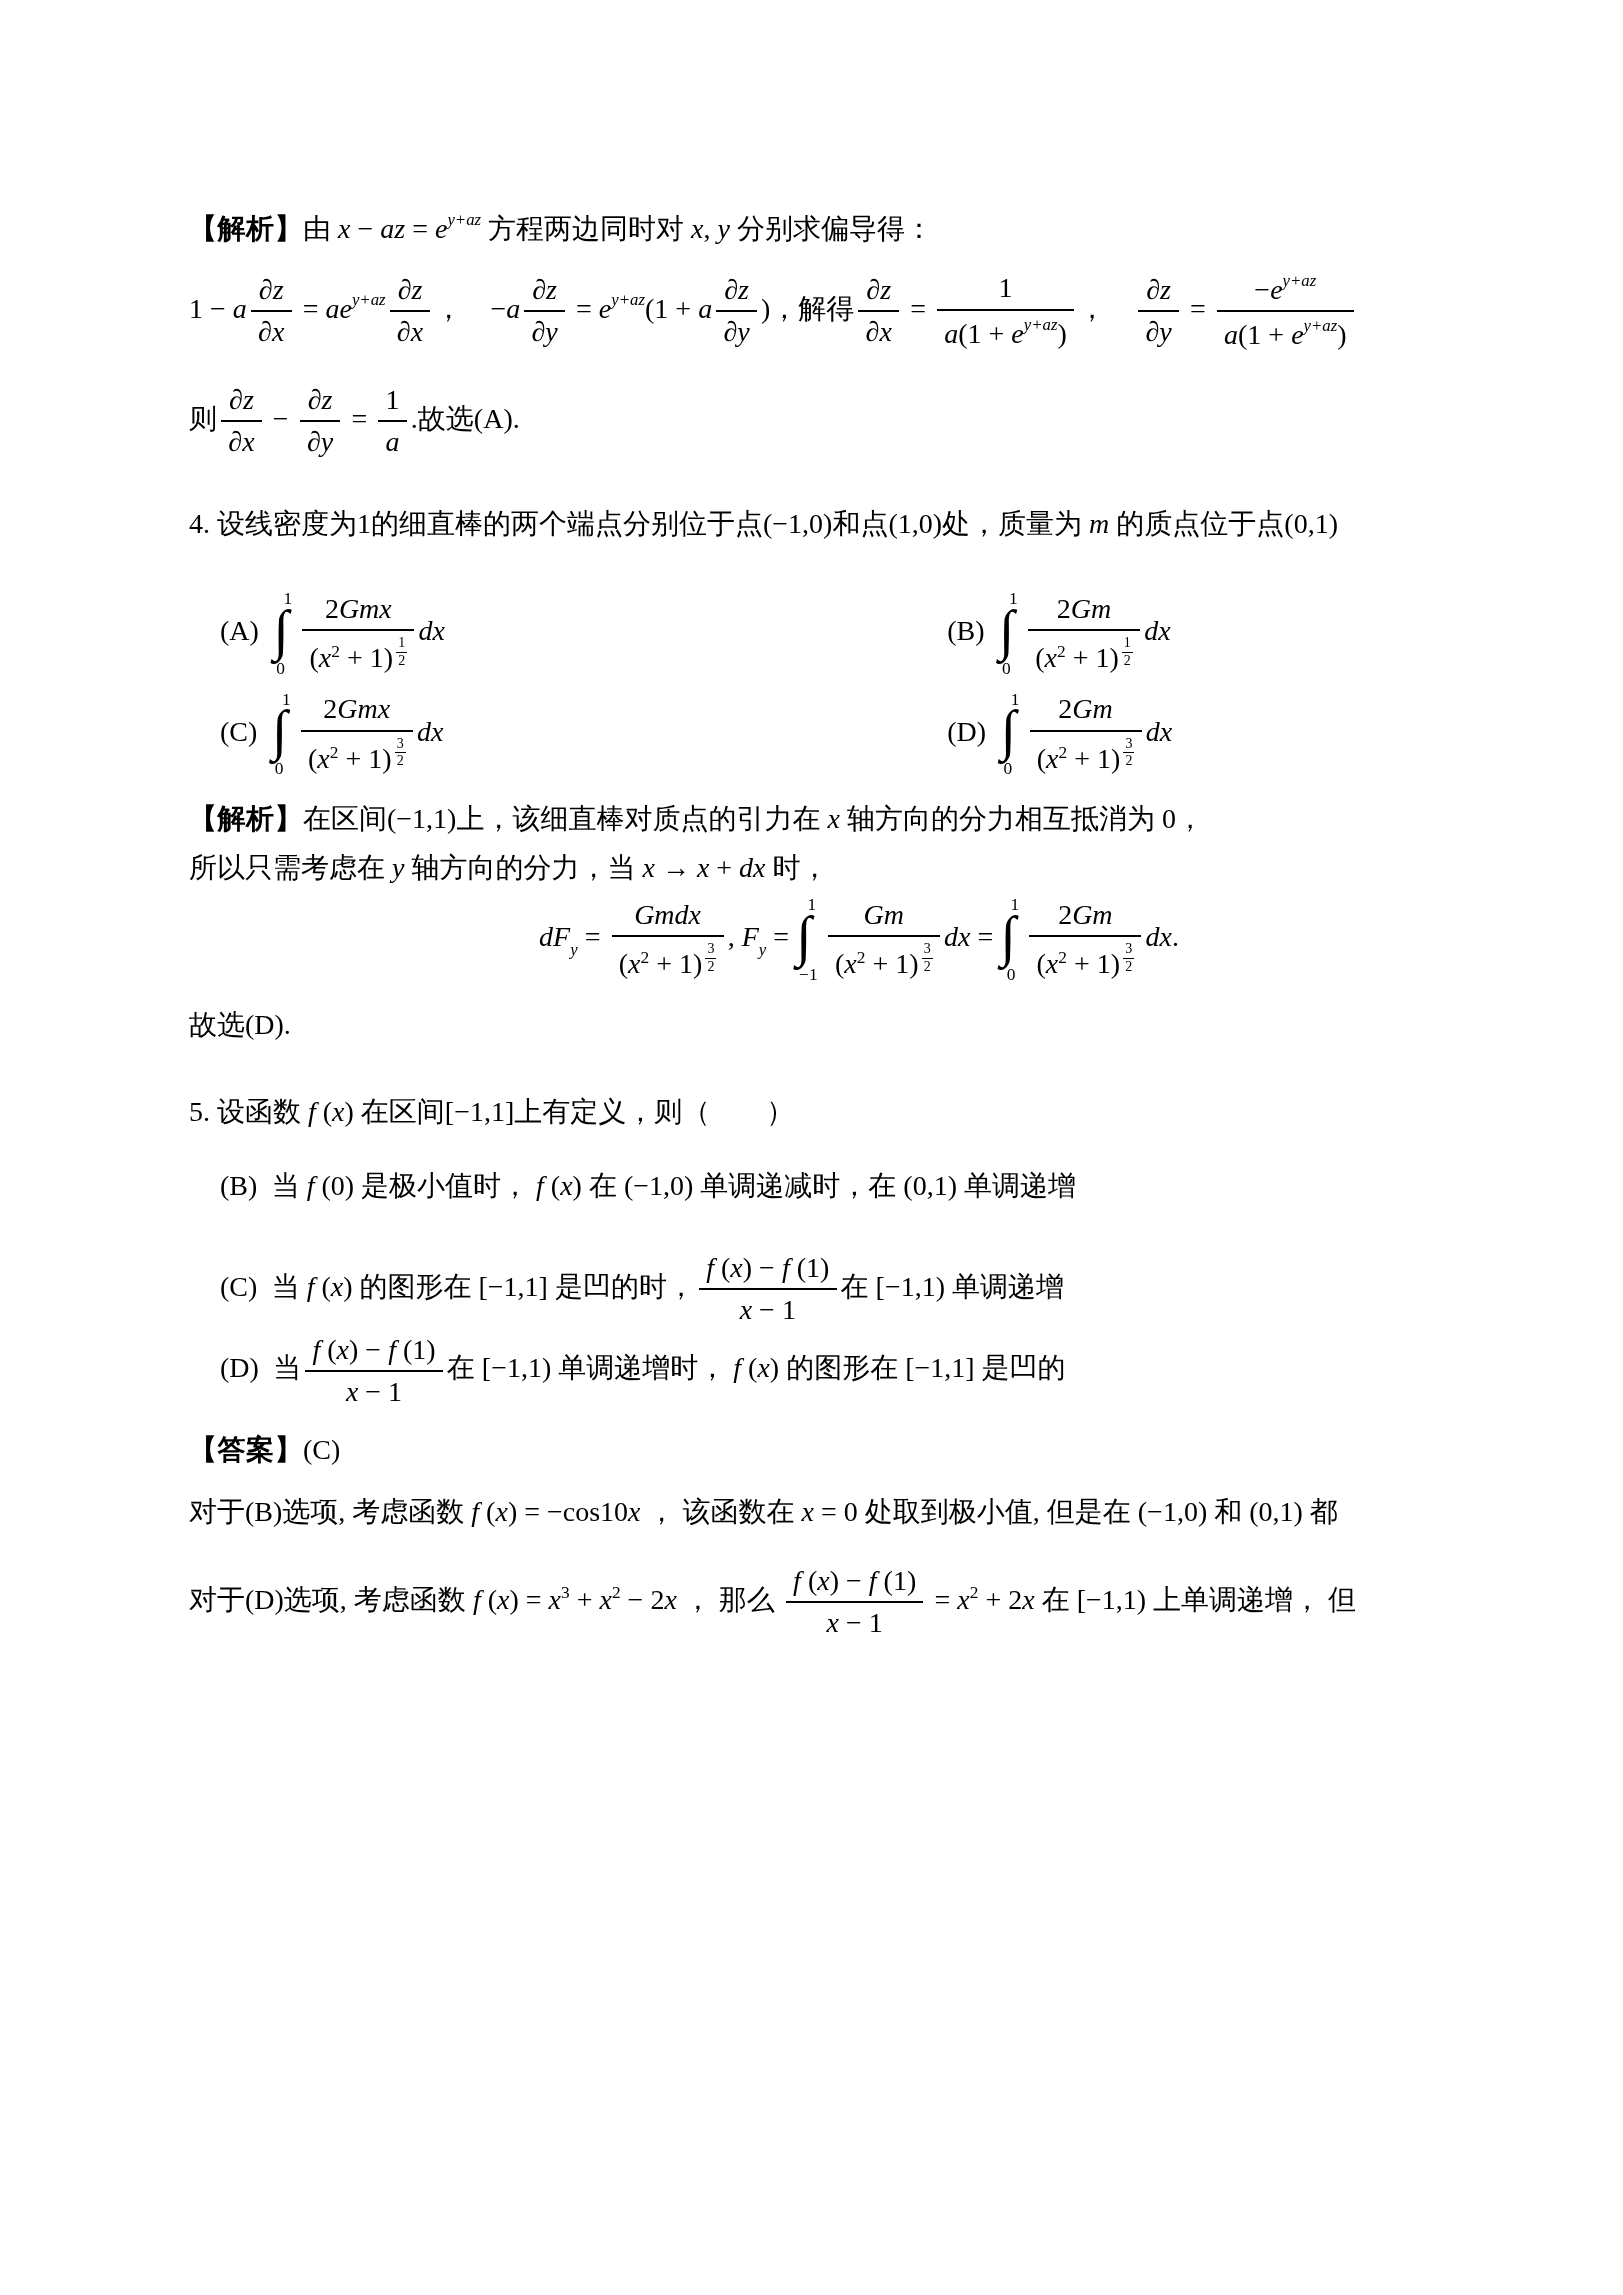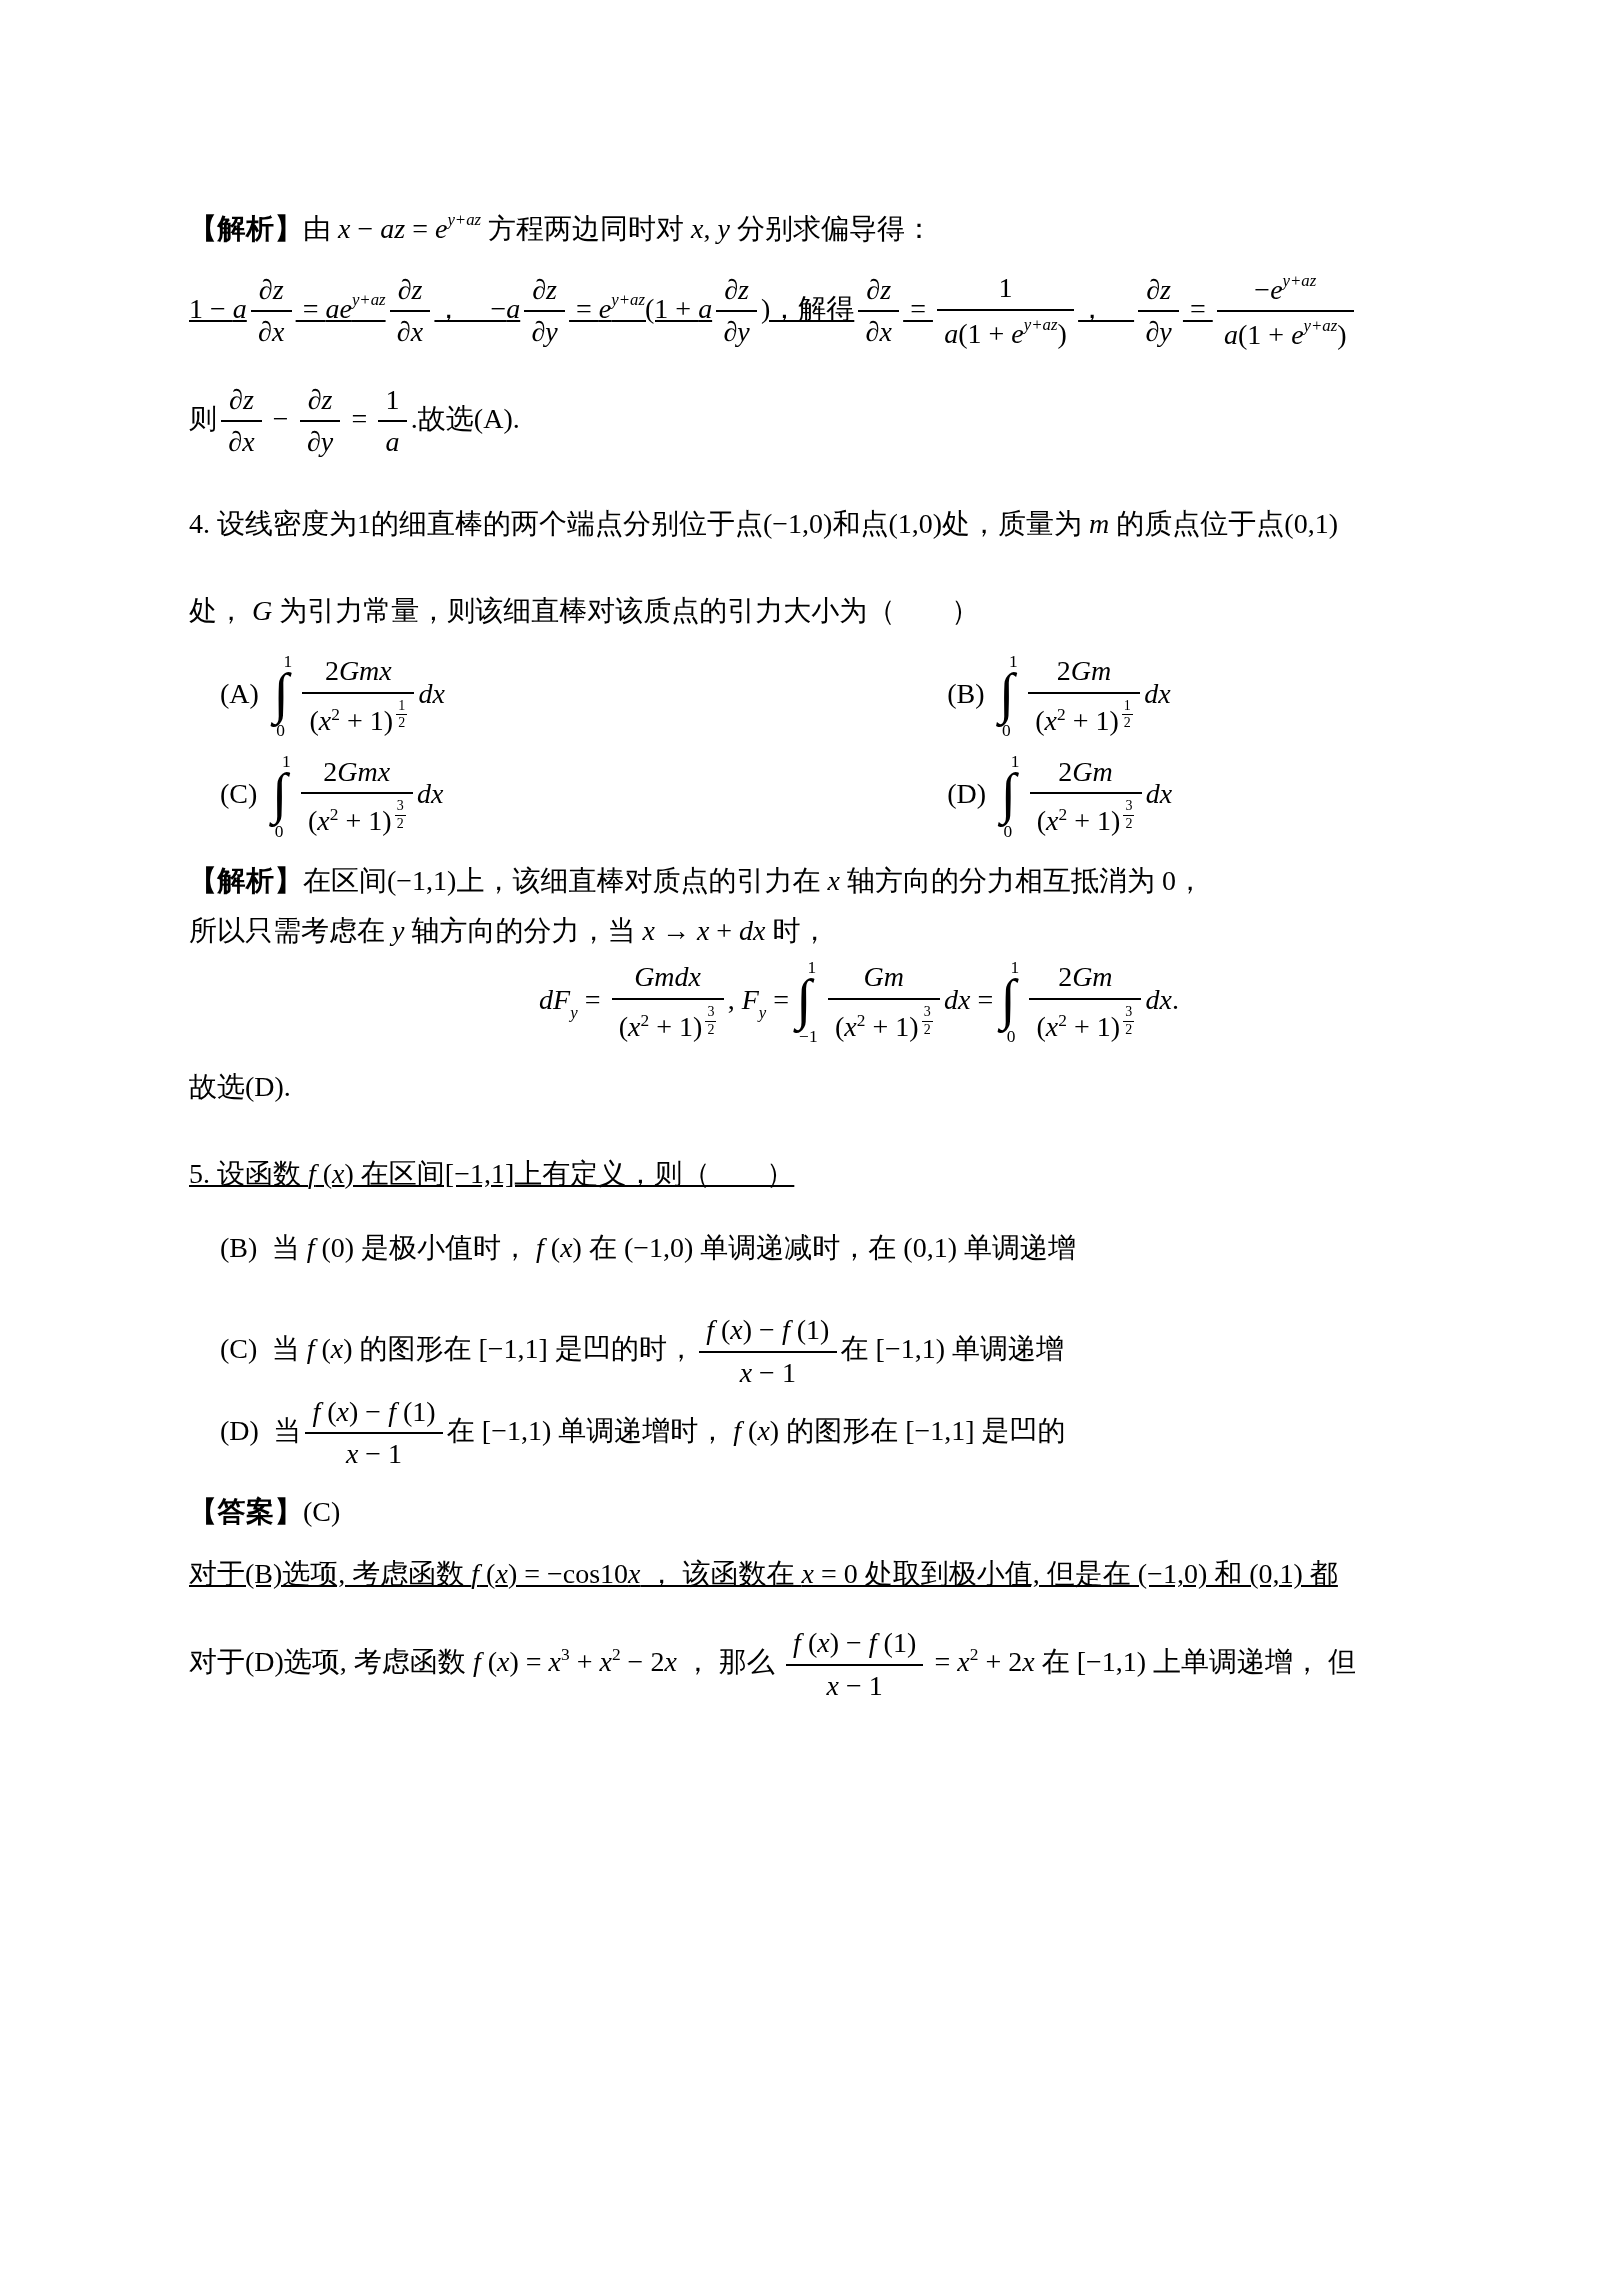--- a/index.html
+++ b/index.html
@@ -36,36 +36,35 @@
 
   .formula-row { white-space:nowrap; }
   .centered { text-align:center; }
   .opt-grid { display:grid; grid-template-columns:1.25fr 1fr; row-gap:13.3px; padding-left:31px; }
   .opt { white-space:nowrap; }
   .opt-label { margin-right:14.3px; }
   .q5-opt { padding-left:31px; white-space:nowrap; line-height:1.5; }
 
   .mb-xs { margin-bottom:7.2px; }
   .mb-s  { margin-bottom:20.4px; }
-  .mb-m  { margin-bottom:32px;text-decoration:underline; }
+  .mb-m  { margin-bottom:32px; }
   .mb-l  { margin-bottom:45px; }
 </style>
 </head>
 <body>
 
 <div class="page">
 
   <p class="line mb-s"><b class="lbl">【解析】</b><span>由 <i>x</i> − <i>az</i> = <i>e</i><sup class="e">y+az</sup> 方程两边同时对 <i>x</i>, <i>y</i> 分别求偏导得：</span></p>
 
   <p class="line formula-row mb-m">1 − <i>a</i><span class="frac"><span class="num">∂<i>z</i></span><span class="den">∂<i>x</i></span></span> = <i>ae</i><sup class="e">y+az</sup><span class="frac"><span class="num">∂<i>z</i></span><span class="den">∂<i>x</i></span></span>，　−<i>a</i><span class="frac"><span class="num">∂<i>z</i></span><span class="den">∂<i>y</i></span></span> = <i>e</i><sup class="e">y+az</sup>(1 + <i>a</i><span class="frac"><span class="num">∂<i>z</i></span><span class="den">∂<i>y</i></span></span>)，解得<span class="frac"><span class="num">∂<i>z</i></span><span class="den">∂<i>x</i></span></span> = <span class="frac"><span class="num">1</span><span class="den"><i>a</i>(1 + <i>e</i><sup class="e">y+az</sup>)</span></span>，　<span class="frac"><span class="num">∂<i>z</i></span><span class="den">∂<i>y</i></span></span> = <span class="frac"><span class="num">−<i>e</i><sup class="e">y+az</sup></span><span class="den"><i>a</i>(1 + <i>e</i><sup class="e">y+az</sup>)</span></span></p>
 
   <p class="line formula-row mb-l">则<span class="frac"><span class="num">∂<i>z</i></span><span class="den">∂<i>x</i></span></span> − <span class="frac"><span class="num">∂<i>z</i></span><span class="den">∂<i>y</i></span></span> = <span class="frac"><span class="num">1</span><span class="den"><i>a</i></span></span>.故选(A).</p>
 
   <p class="line mb-l">4.  设线密度为1的细直棒的两个端点分别位于点(−1,0)和点(1,0)处，质量为 <i>m</i> 的质点位于点(0,1)</p>
-  <p class="line mb-s">处， <i>G</i> 为引力常量，则该细直棒对该质点的引力大小为（　　）</p>
 
   <div class="opt-grid mb-s">
     <div class="opt"><span class="opt-label">(A)</span><span><span class="int">∫</span><span class="lims">
             <span>1</span>
             <span>0</span>
           </span><span class="frac"><span class="num">2<i>Gmx</i></span><span class="den">(<i>x</i><sup>2</sup> + 1)<span class="pf">
                 <span>1</span>
                 <span class="pfd">2</span>
               </span></span></span><i>dx</i></span></div>
     <div class="opt"><span class="opt-label">(B)</span><span><span class="int">∫</span><span class="lims">

